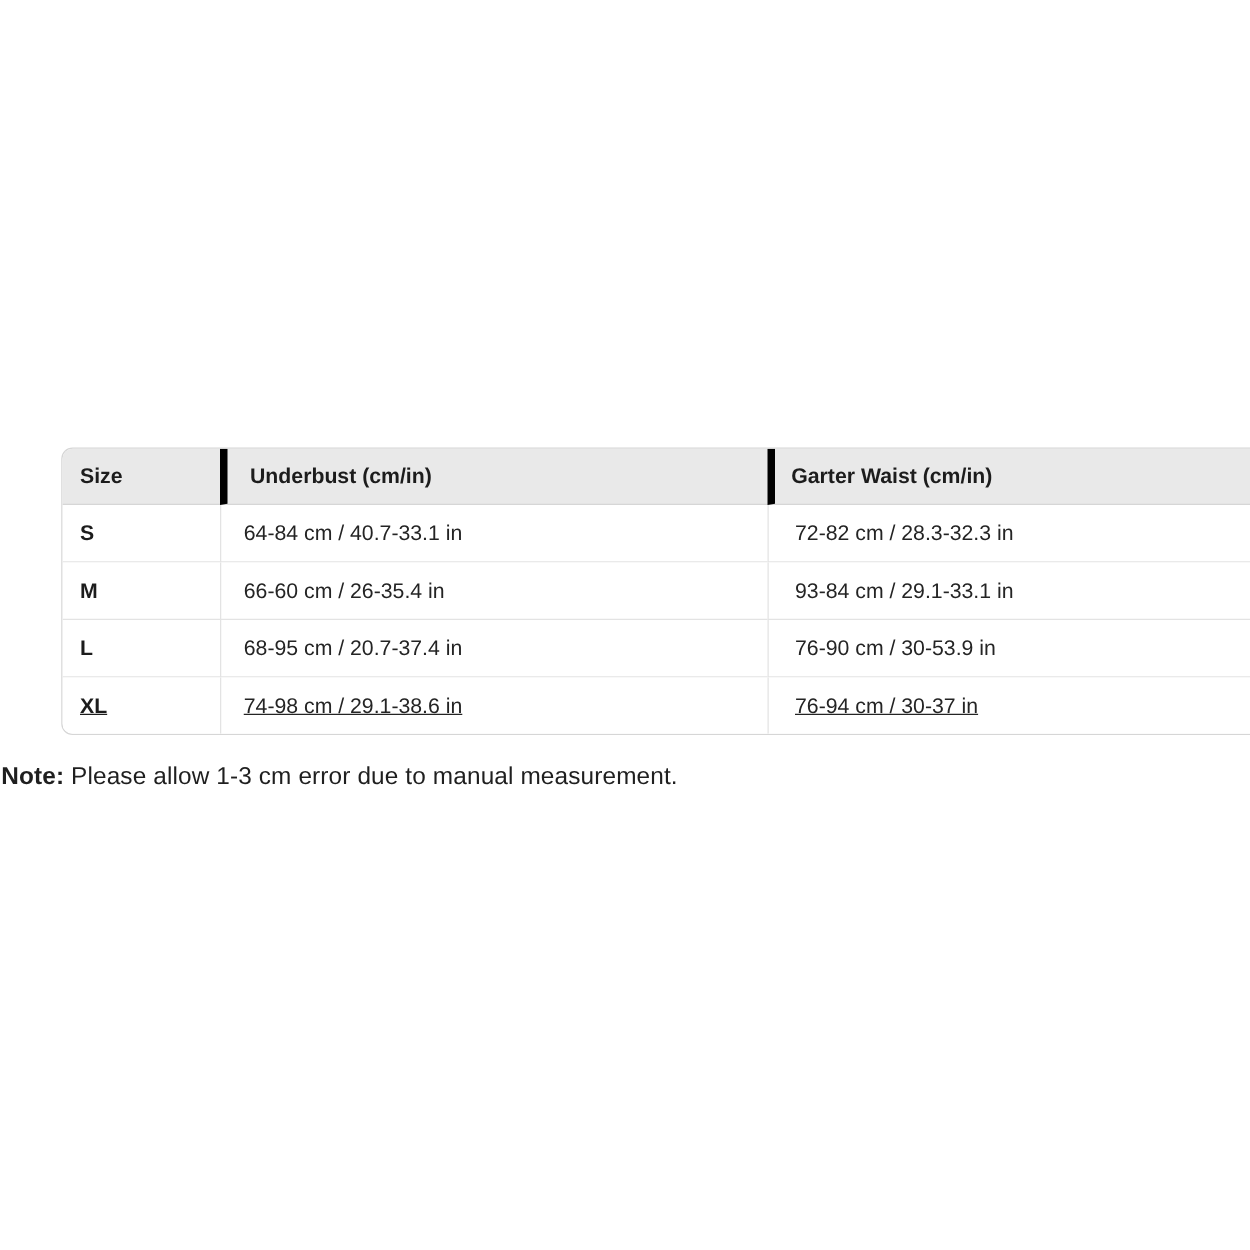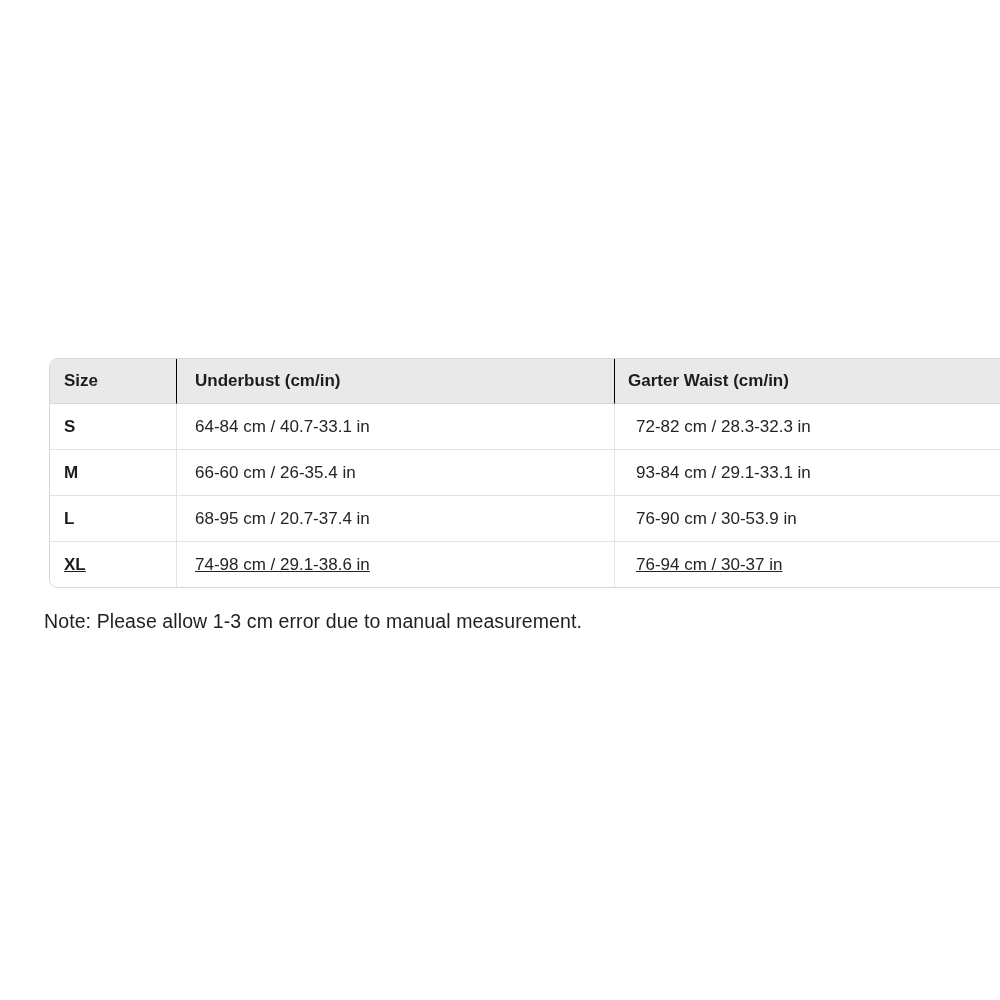--- a/index.html
+++ b/index.html
@@ -45,21 +45,21 @@
     background: #e9e9e9;
     font-weight: 600;
     text-align: left;
     height: 44px;
     padding: 0 10px 0 14px;
     border-bottom: 1px solid #d6d6d6;
     color: #1c1c1c;
     vertical-align: middle;
   }
   table.size-chart thead th + th {
-    border-left: 1px solid #000000;
+    border-left: 6px solid #000000;
     padding-left: 18px;
   }
   table.size-chart thead th:last-child { padding-left: 13px; }
   table.size-chart tbody td {
     height: 45px;
     padding: 0 10px 0 14px;
     border-bottom: 1px solid #e3e3e3;
     vertical-align: middle;
     background: #ffffff;
     color: #242424;
@@ -75,21 +75,21 @@
     color: #1c1c1c;
   }
   .note {
     position: absolute;
     top: 610px;
     left: 1px;
     font-size: 19.5px;
     color: #1f1f1f;
     letter-spacing: 0.1px;
   }
-  .note b { font-weight: 400; padding-left: 43px; }
+  .note b { font-weight: 700; }
 </style>
 </head>
 <body>
 
 <div class="page">
 
   <div class="table-wrap">
     <table class="size-chart">
       <colgroup>
         <col class="c1">

